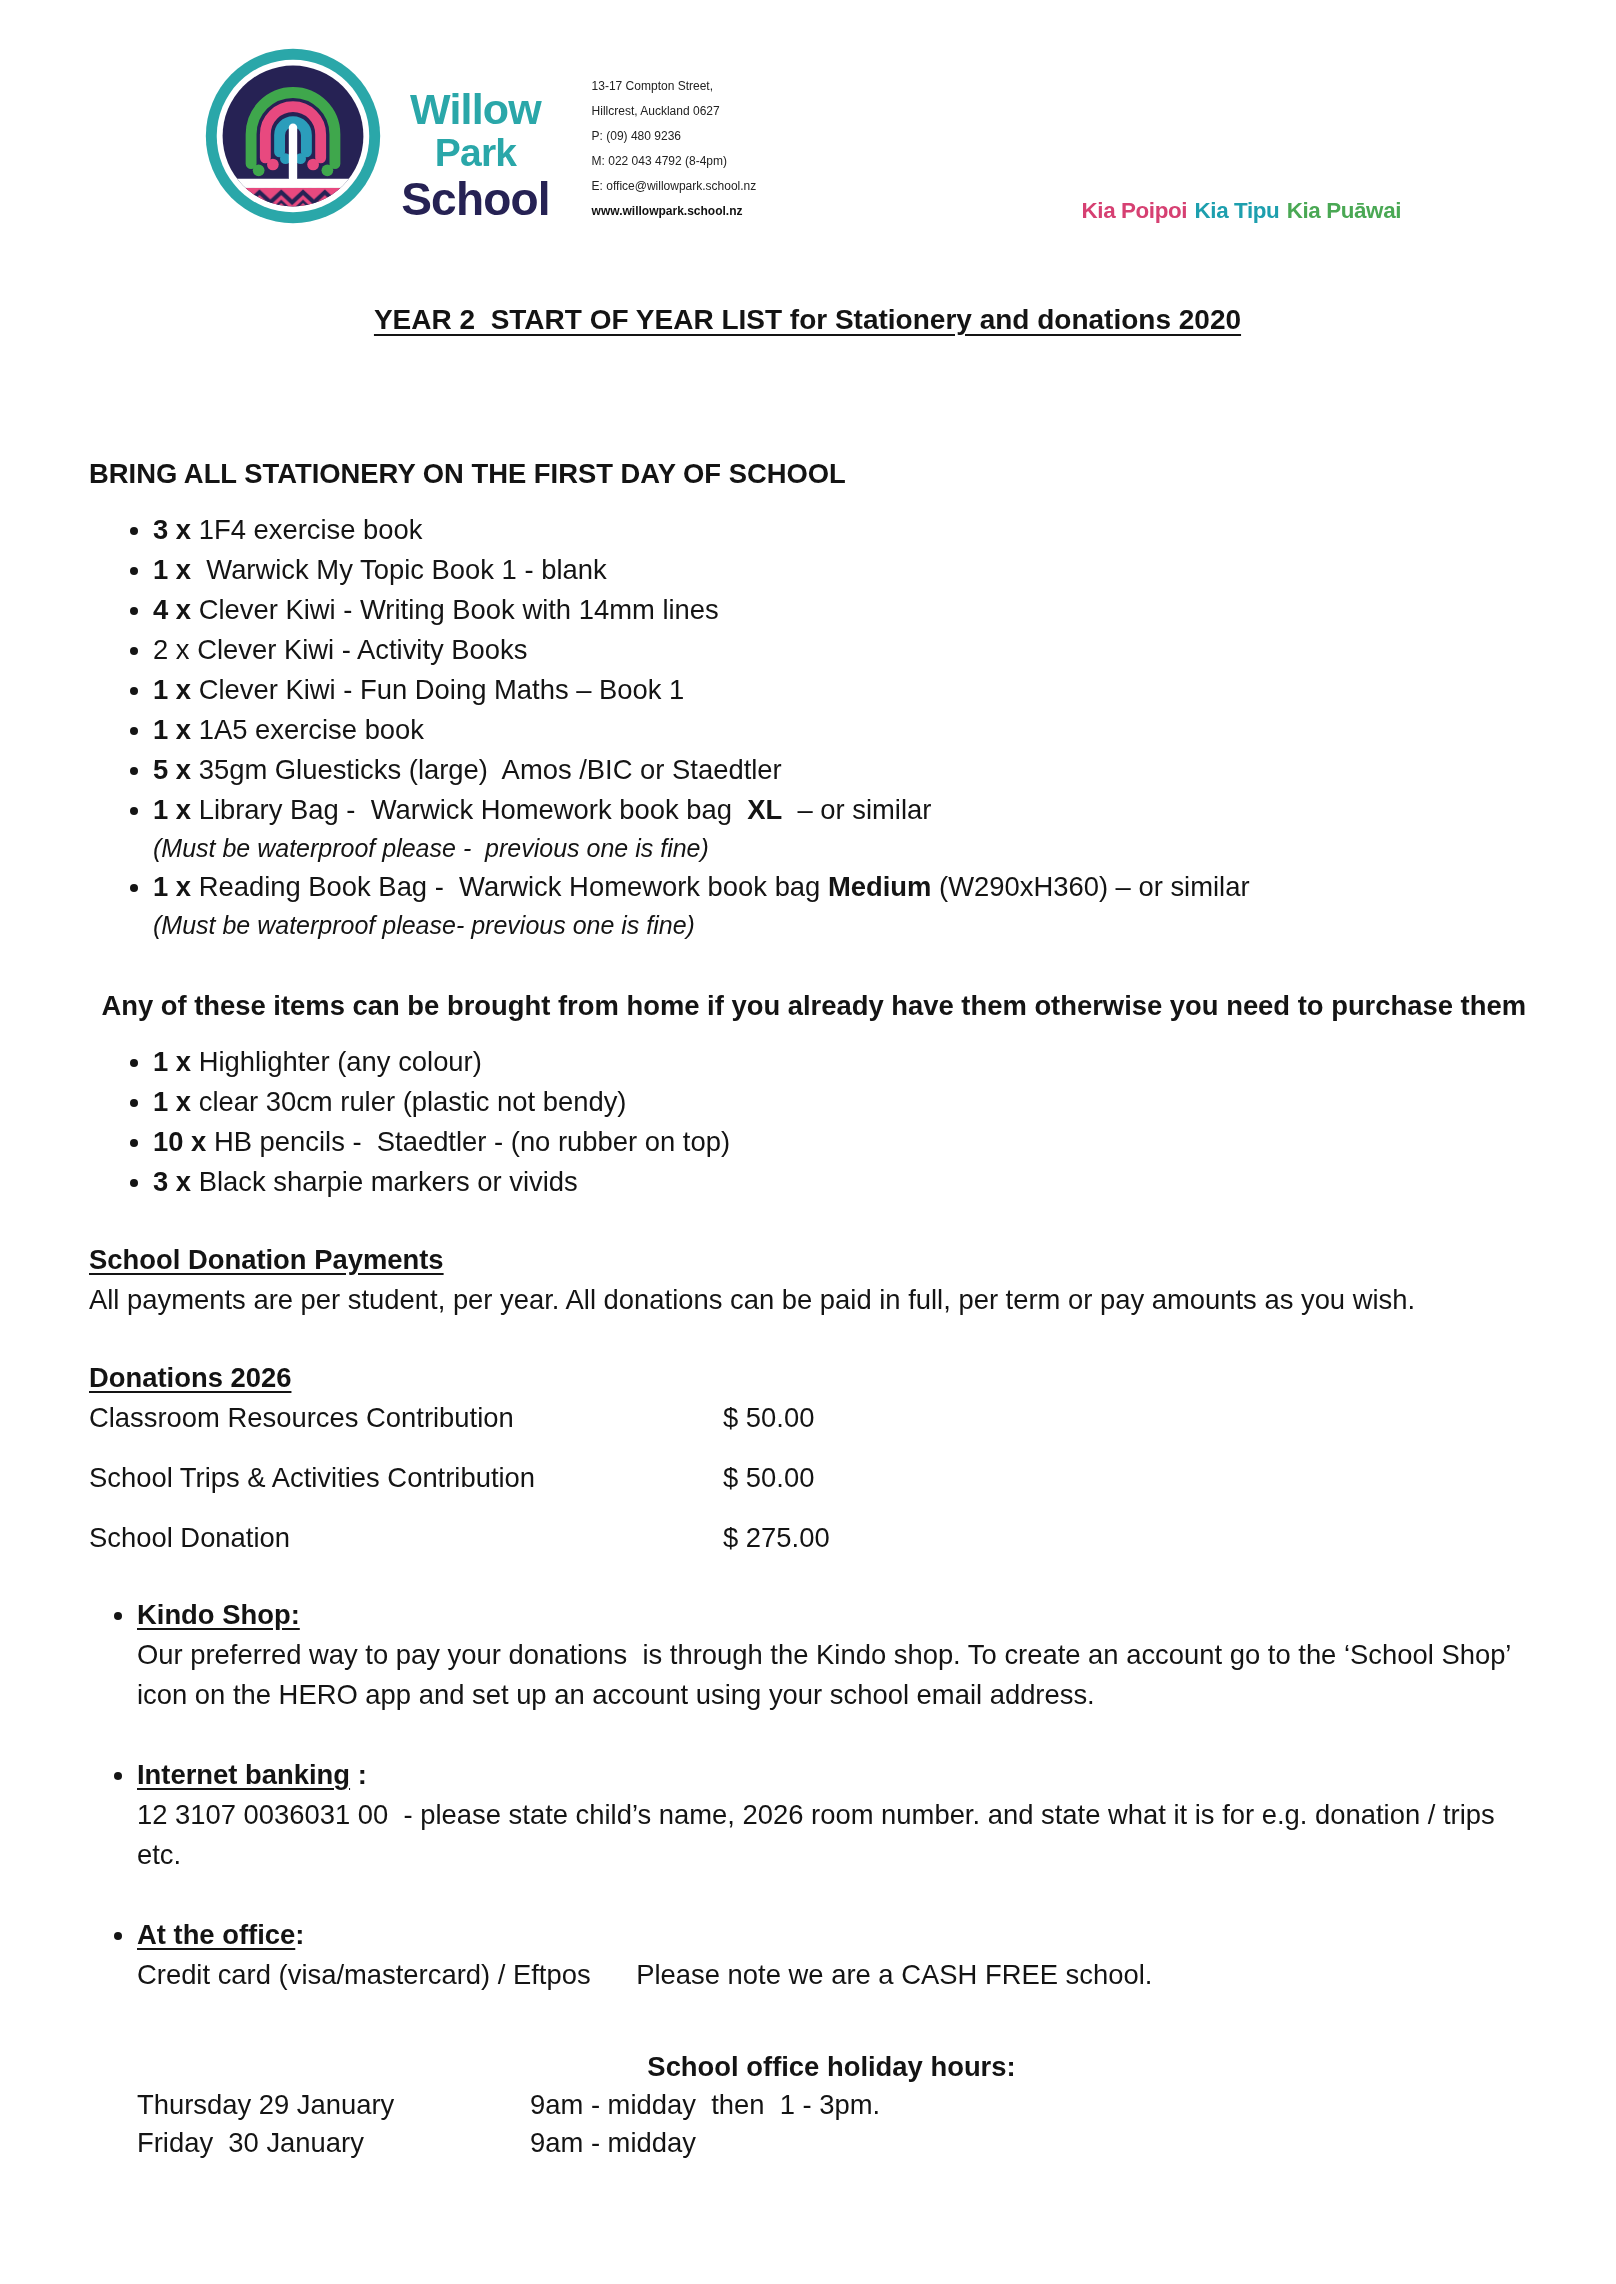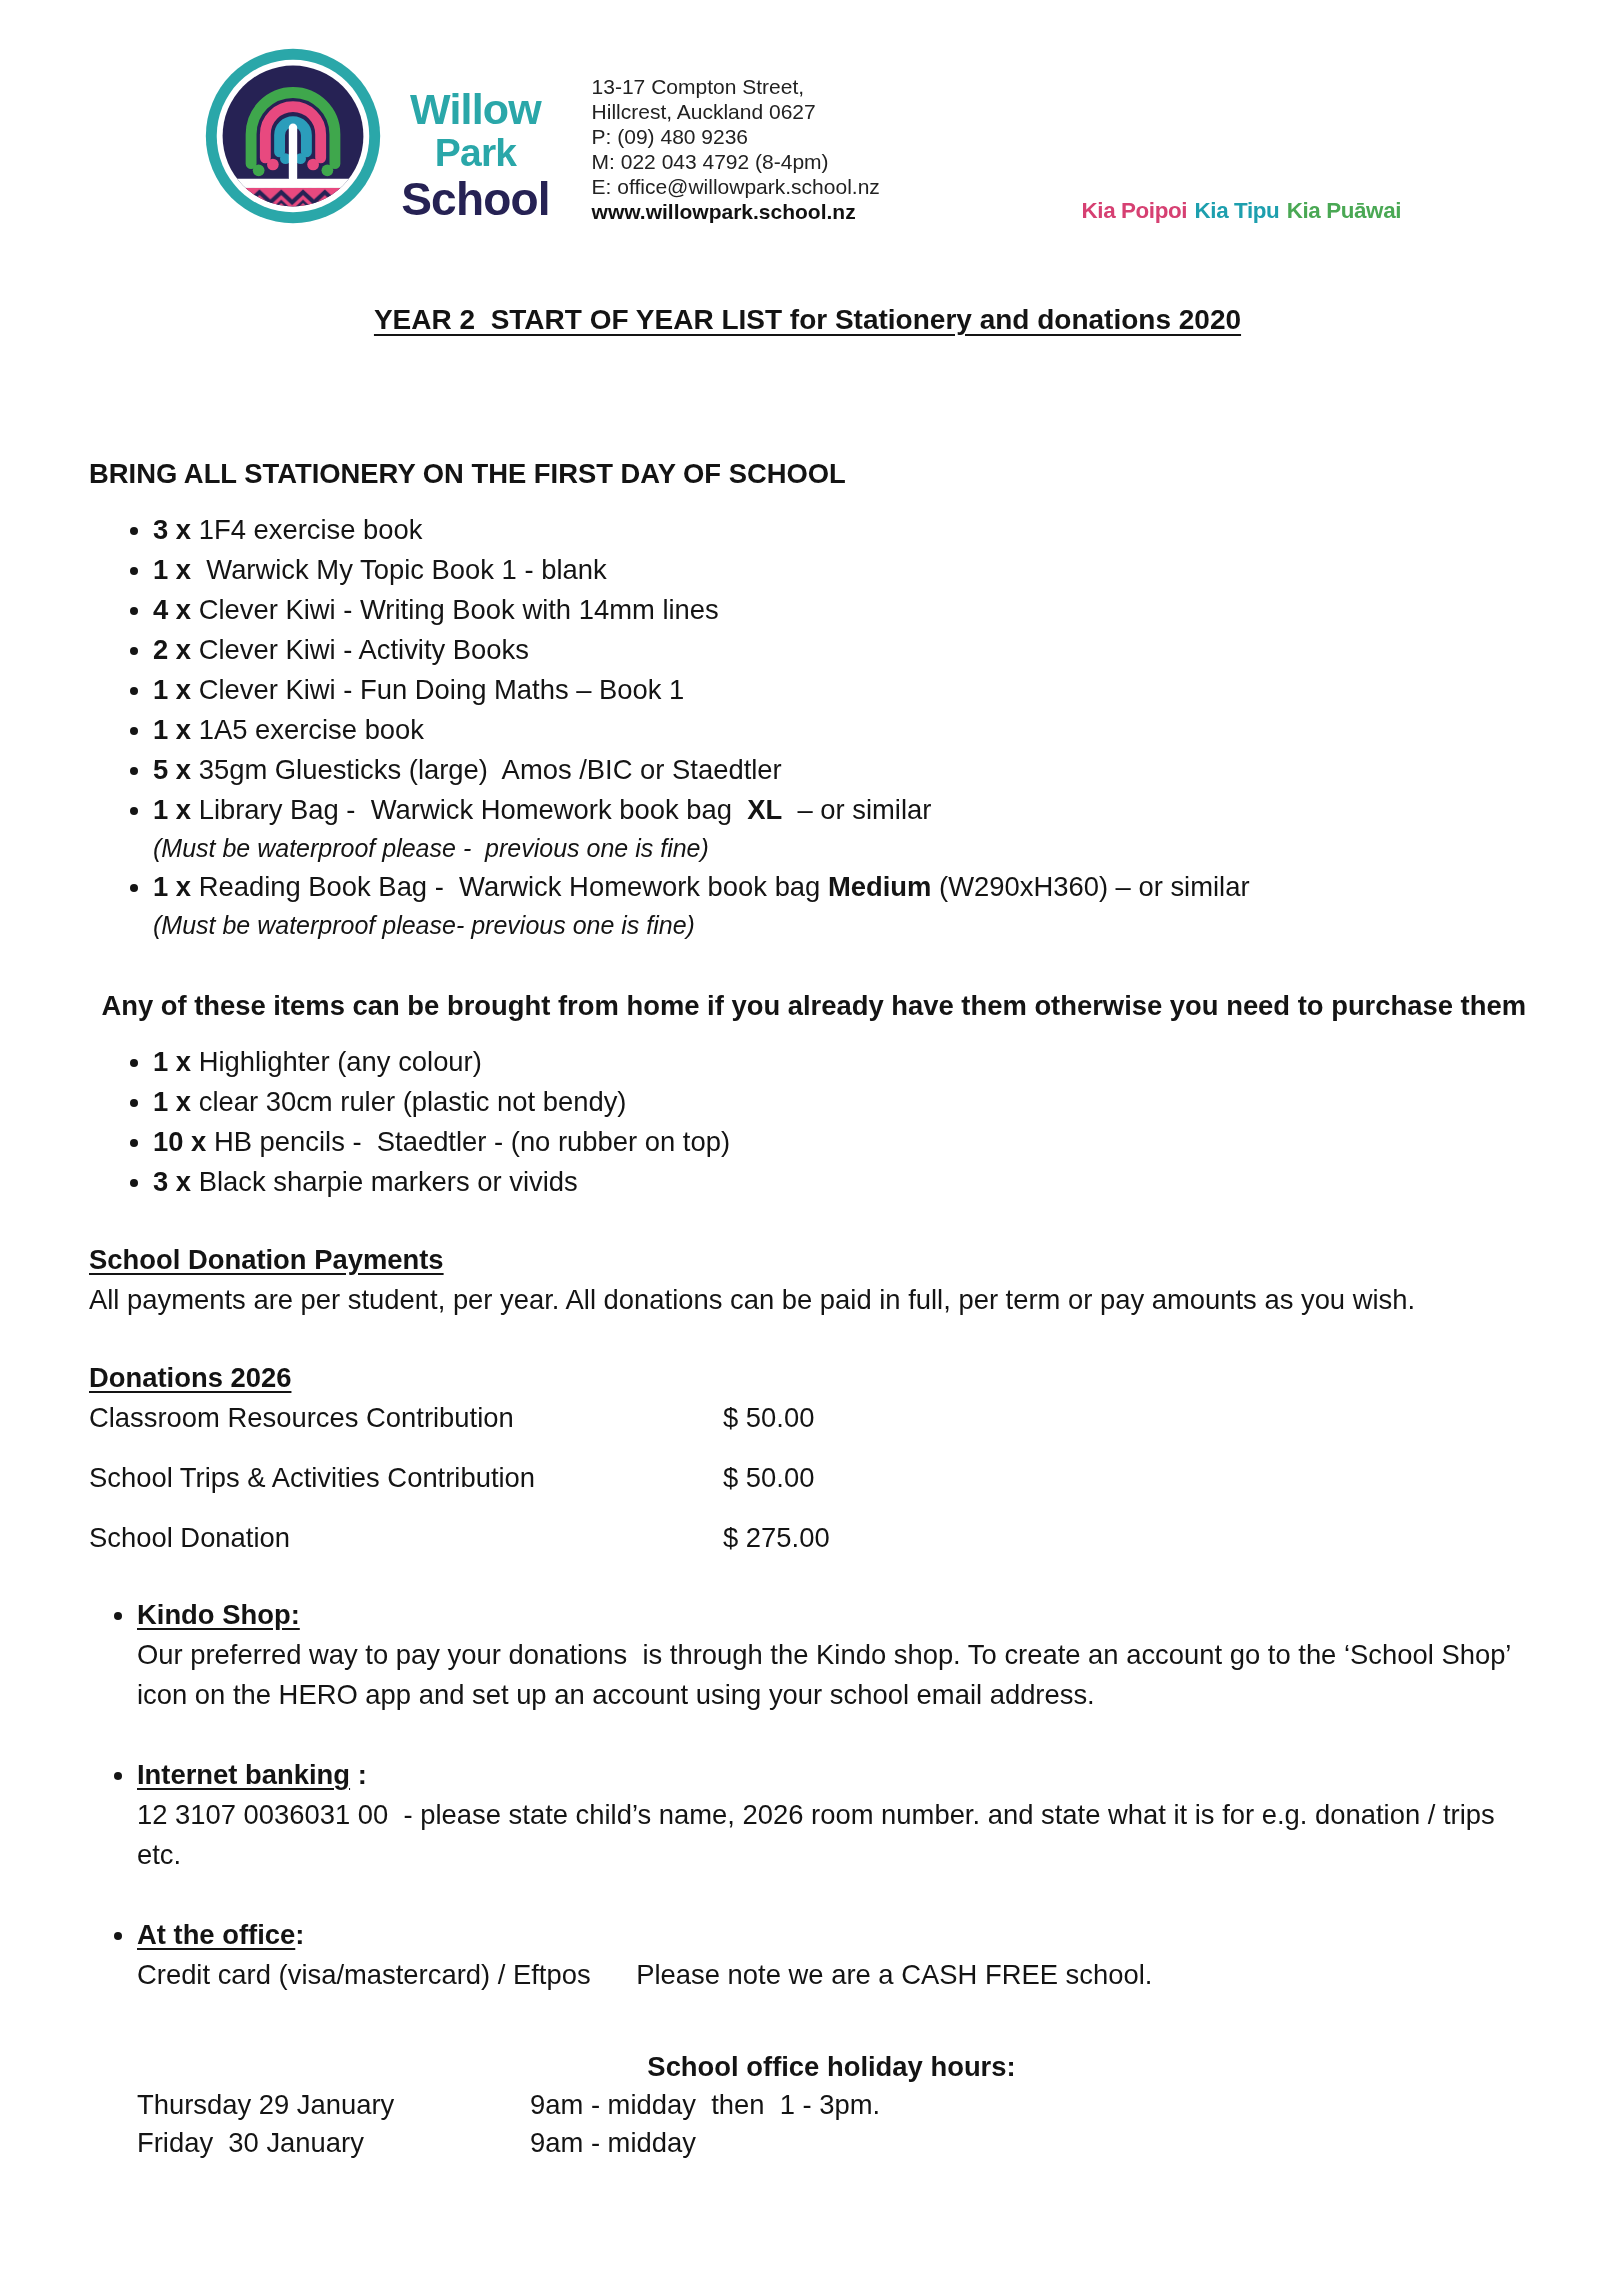--- a/index.html
+++ b/index.html
@@ -11,21 +11,21 @@
   }
   .page{box-sizing:border-box;width:1617px;height:2284px;padding:48px 91px 0 89px;}
 
   
   .header{display:flex;align-items:flex-end;}
   .logo-wrap{margin-left:116px;width:176px;height:176px;flex:0 0 auto;}
   .school-name{width:189px;text-align:center;margin-top:13.3px;font-weight:700;letter-spacing:-0.8px;}
   .school-name .nm1{font-size:43px;line-height:45px;color:#2aa7a9;}
   .school-name .nm2{font-size:39px;line-height:42px;color:#2aa7a9;}
   .school-name .nm3{font-size:46px;line-height:50px;color:#262254;}
-  .contact{margin-left:21.6px;margin-top:11.6px;font-size:21px;line-height:25px;color:#222;}
+  .contact{margin-left:21.6px;margin-top:11.6px;font-size:12px;line-height:25px;color:#222;}
   .contact .site{font-weight:700;color:#111;}
   .motto{margin-left:auto;margin-right:125px;margin-top:23px;font-size:22.4px;font-weight:700;letter-spacing:-0.4px;white-space:nowrap;}
   .motto span{margin-left:7.5px;}
   .motto span:first-child{margin-left:0;}
 
   
   .doc-title{
     margin-top:80px;text-align:center;font-size:28px;font-weight:700;
     text-decoration:underline;text-underline-offset:5px;white-space:pre-wrap;
   }
@@ -133,21 +133,21 @@
     <div class="motto"><span style="color: rgb(214, 64, 114);">Kia Poipoi</span><span style="color: rgb(29, 159, 174);">Kia Tipu</span><span style="color: rgb(74, 168, 84);">Kia Puāwai</span></div>
   </div>
 
   <div class="doc-title">YEAR 2  START OF YEAR LIST for Stationery and donations 2020</div>
 
   <div class="list-heading">BRING ALL STATIONERY ON THE FIRST DAY OF SCHOOL</div>
   <ul class="doc-list">
       <li><span class="prewrap"><span style="font-weight: 700;">3 x </span><span>1F4 exercise book</span></span></li>
       <li><span class="prewrap"><span style="font-weight: 700;">1 x </span><span> Warwick My Topic Book 1 - blank</span></span></li>
       <li><span class="prewrap"><span style="font-weight: 700;">4 x </span><span>Clever Kiwi - Writing Book with 14mm lines</span></span></li>
-      <li><span class="prewrap"><span style="font-weight: 700;">2 x </span><span>Clever Kiwi - Activity Books</span></span></li>
+      <li><span class="prewrap"><span style="font-weight: 400;">2 x </span><span>Clever Kiwi - Activity Books</span></span></li>
       <li><span class="prewrap"><span style="font-weight: 700;">1 x </span><span>Clever Kiwi - Fun Doing Maths – Book 1</span></span></li>
       <li><span class="prewrap"><span style="font-weight: 700;">1 x </span><span>1A5 exercise book</span></span></li>
       <li><span class="prewrap"><span style="font-weight: 700;">5 x </span><span>35gm Gluesticks (large)  Amos /BIC or Staedtler</span></span></li>
       <li><span class="prewrap"><span style="font-weight: 700;">1 x </span><span>Library Bag -  Warwick Homework book bag  </span><span style="font-weight: 700;">XL</span><span>  – or similar</span></span><div class="item-note">(Must be waterproof please -  previous one is fine)</div></li>
       <li><span class="prewrap"><span style="font-weight: 700;">1 x </span><span>Reading Book Bag -  Warwick Homework book bag </span><span style="font-weight: 700;">Medium</span><span> (W290xH360) – or similar</span></span><div class="item-note">(Must be waterproof please- previous one is fine)</div></li>
     </ul>
 
   <div class="home-heading">Any of these items can be brought from home if you already have them otherwise you need to purchase them</div>
   <ul class="doc-list">
       <li><span class="prewrap"><span style="font-weight: 700;">1 x </span><span>Highlighter (any colour)</span></span></li>

